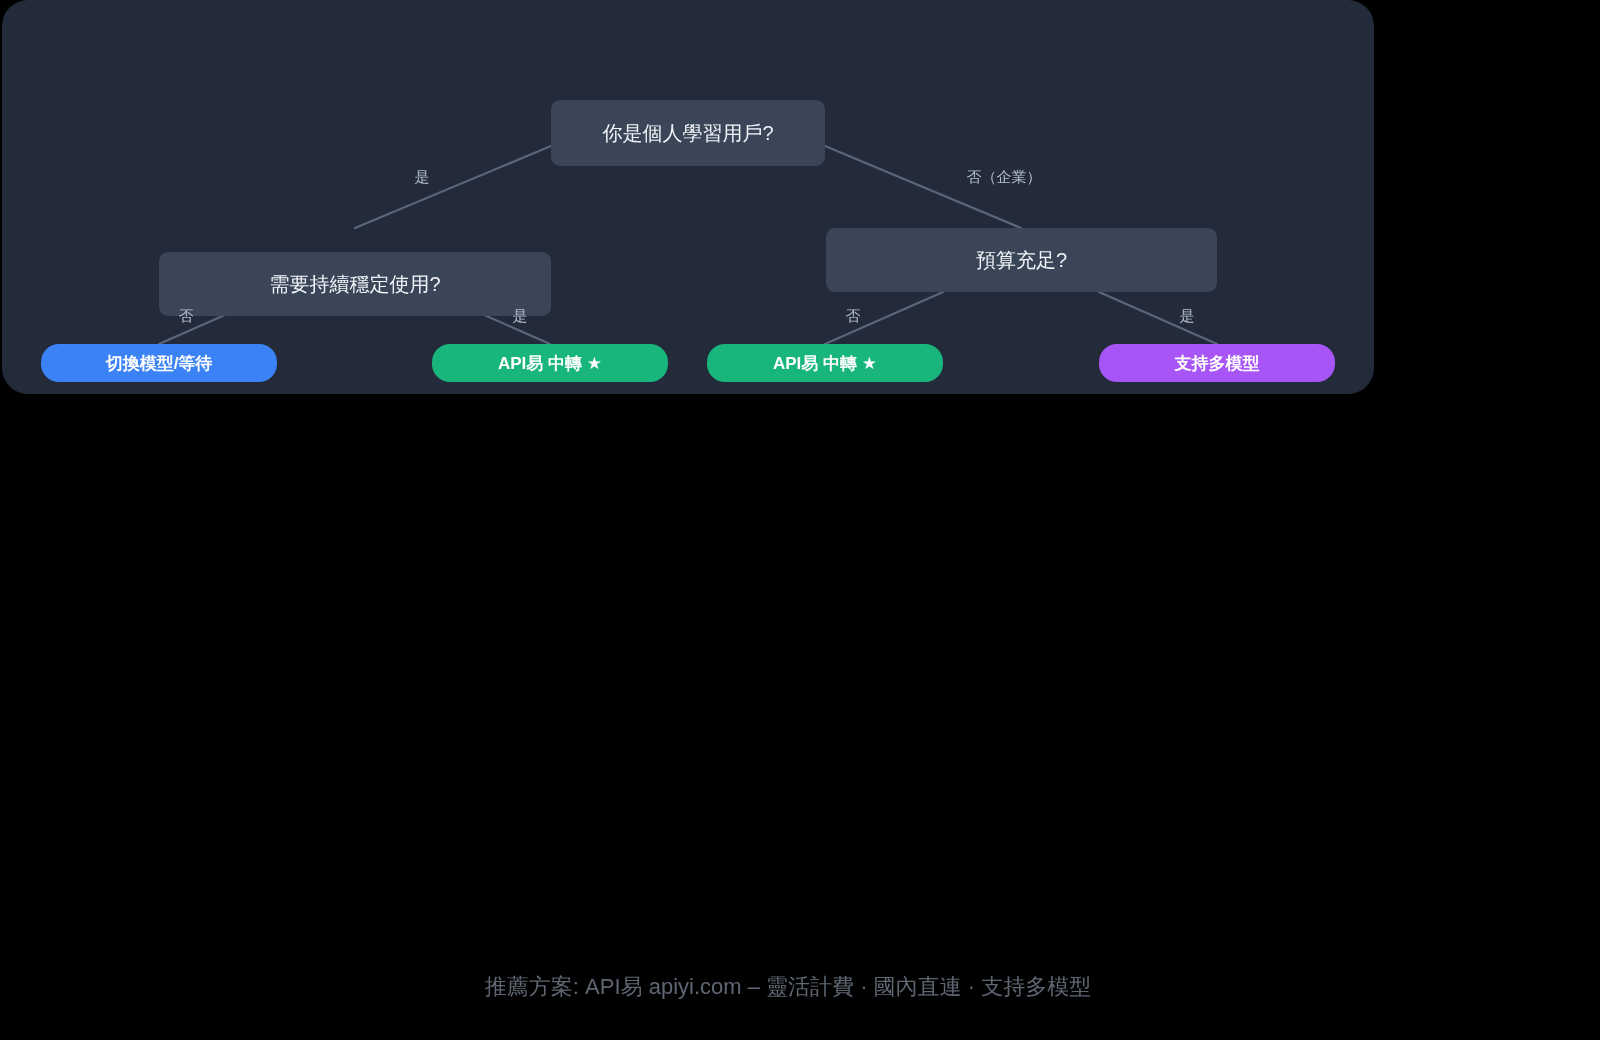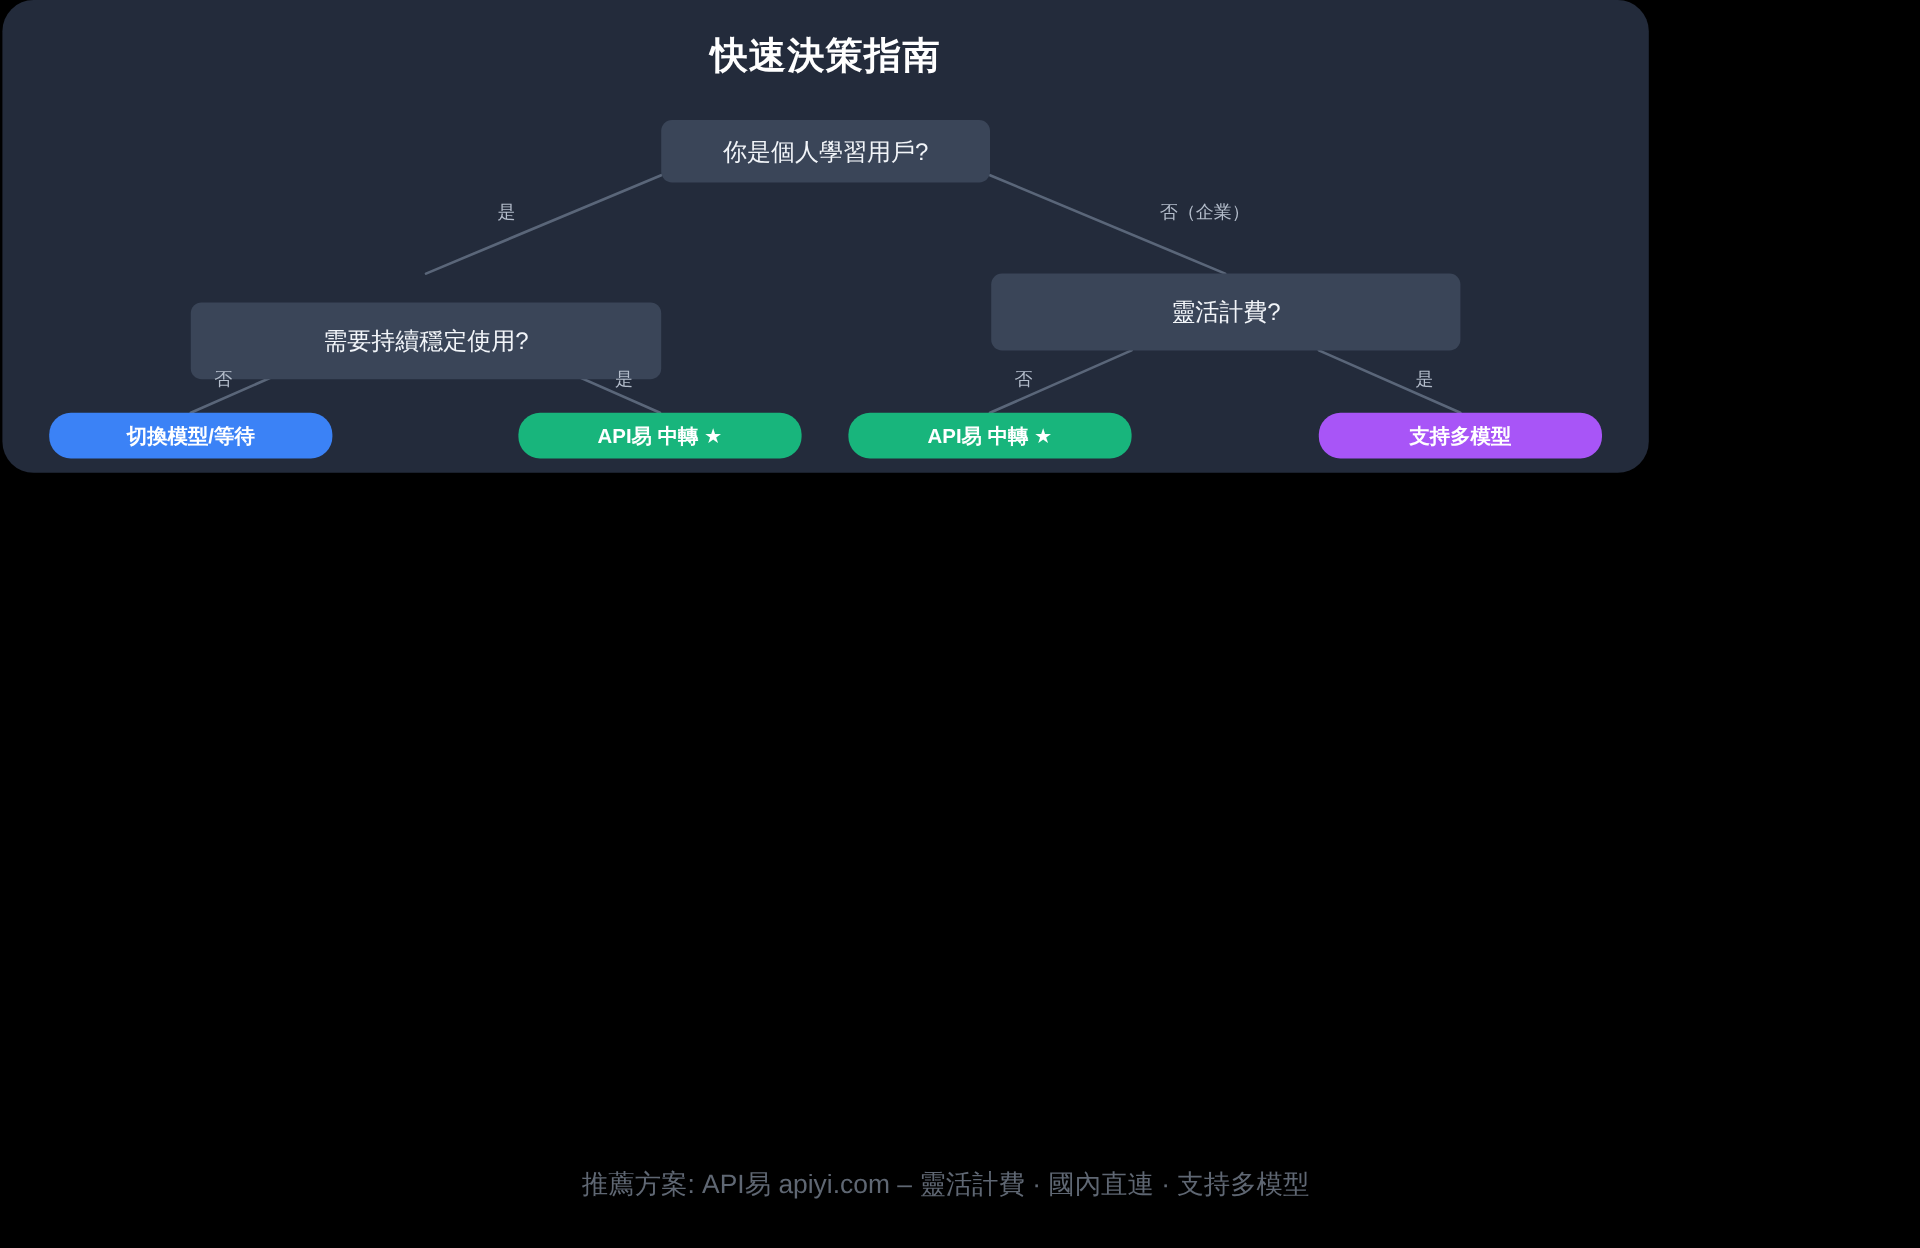--- a/index.html
+++ b/index.html
@@ -76,21 +76,21 @@
     font-weight: normal;
   }
 
   .node.leaf {
     border-radius: 18px;
     color: #ffffff;
     font-size: 17px;
     font-weight: bold;
   }
 
-  #node-root      { left: 549px; top: 100px;  width: 274px; height: 52px; }
+  #node-root      { left: 549px; top: 100px;  width: 274px; height: 66px; }
   #node-personal  { left: 157px; top: 228px;  width: 392px; height: 64px; margin-top: 24px; }
   #node-budget    { left: 824px; top: 228px;  width: 391px; height: 64px; }
 
   #leaf-switch    { left: 39px;   top: 344px; width: 236px; height: 38px; background: #3b82f6; }
   #leaf-relay-a   { left: 430px;  top: 344px; width: 236px; height: 38px; background: #18b57c; }
   #leaf-relay-b   { left: 705px;  top: 344px; width: 236px; height: 38px; background: #18b57c; }
   #leaf-upgrade   { left: 1097px; top: 344px; width: 236px; height: 38px; background: #a855f7; }
 
   
   .edge-label {
@@ -119,21 +119,20 @@
     white-space: nowrap;
   }
 </style>
 </head>
 <body>
 
 <div id="stage">
 
   <div id="decision-card">
 
-    <div id="chart-title">快速決策指南</div>
 
     <svg id="edge-layer" viewBox="0 0 1372 394" preserveAspectRatio="none">
       <g stroke="#5a6679" stroke-width="2.2" fill="none" stroke-linecap="round">
 
         <line x1="549" y1="146" x2="353" y2="228"></line>
 
         <line x1="823" y1="146" x2="1019" y2="228"></line>
 
         <line x1="275" y1="292" x2="157" y2="344"></line>
 
@@ -147,21 +146,21 @@
 
     <div class="node question" id="node-root">
       <span>你是個人學習用戶?</span>
     </div>
 
     <div class="node question" id="node-personal">
       <span>需要持續穩定使用?</span>
     </div>
 
     <div class="node question" id="node-budget">
-      <span>靈活計費?</span>
+      <span>預算充足?</span>
     </div>
 
     <div class="node leaf" id="leaf-switch">
       <span>切換模型/等待</span>
     </div>
 
     <div class="node leaf" id="leaf-relay-a">
       <span>API易 中轉 ★</span>
     </div>
 

